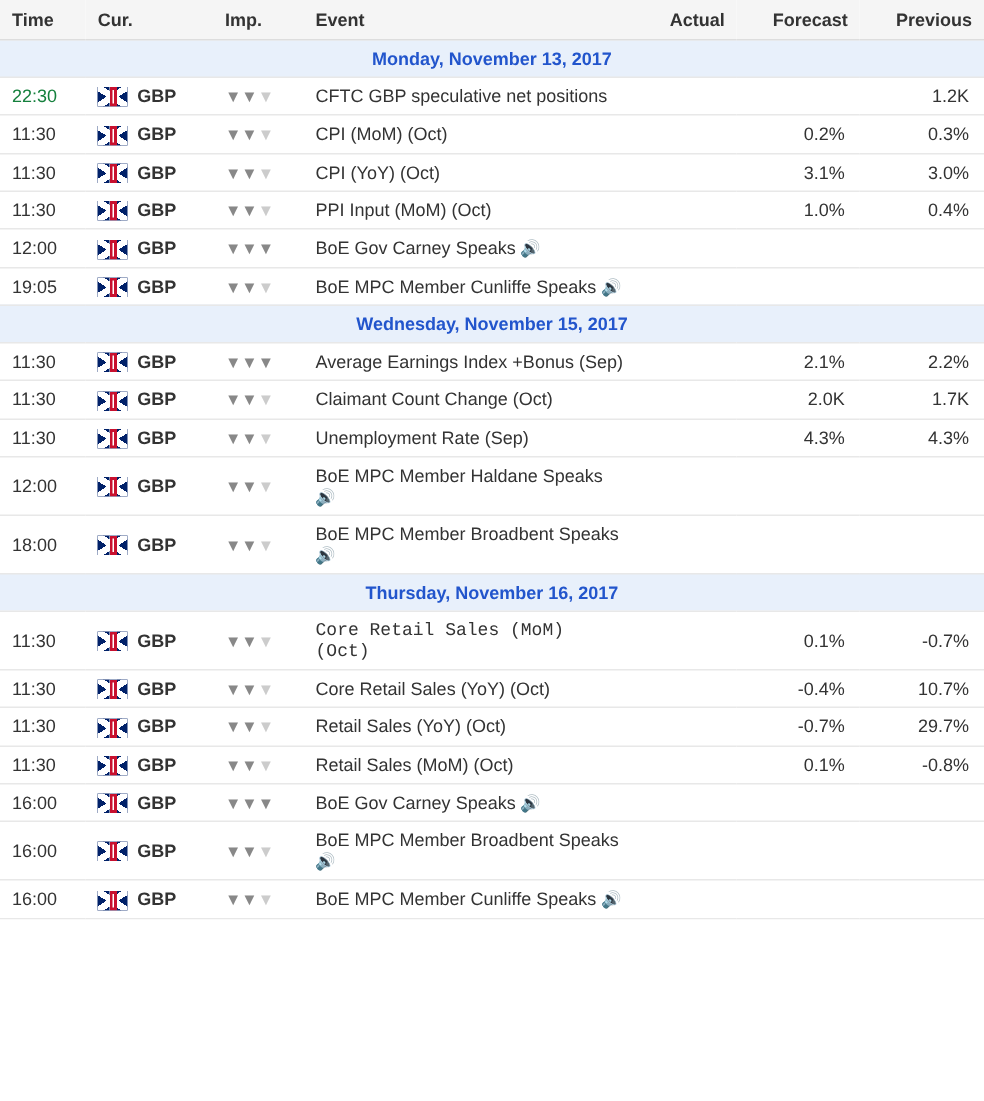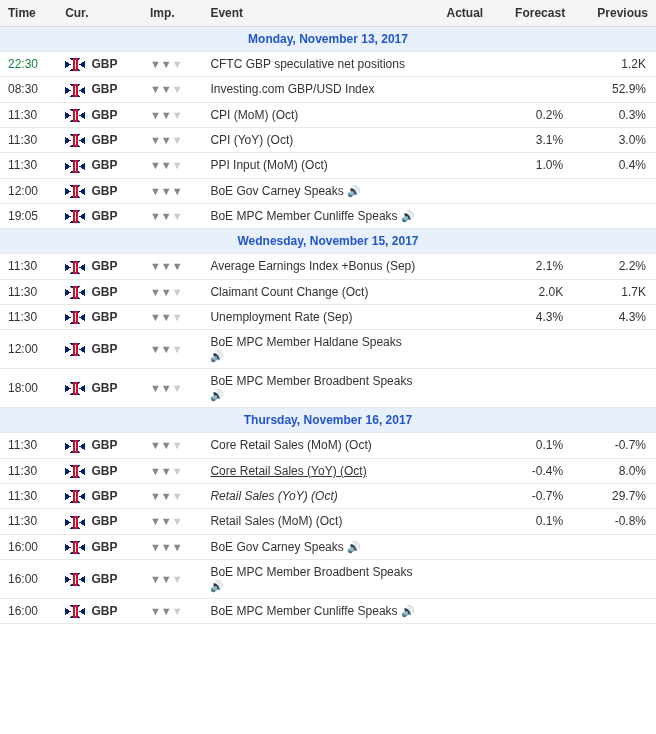--- a/index.html
+++ b/index.html
@@ -90,32 +90,20 @@
         <span class="flag flag-gbp"></span>
         <span class="cur-label">GBP</span>
       </td>
       <td style="white-space:nowrap;"><span style="color:#888;font-size:11px;">▼</span><span style="color:#888;font-size:11px;">▼</span><span style="color:#ccc;font-size:11px;">▼</span></td>
       <td class="event-cell" style="max-width:180px;">CFTC GBP speculative net positions</td>
       <td class="value"></td>
       <td class="value"></td>
       <td class="value">1.2K</td>
     </tr>
       <tr>
-      <td style="white-space:nowrap;color:#333;">08:30</td>
-      <td style="white-space:nowrap;">
-        <span class="flag flag-gbp"></span>
-        <span class="cur-label">GBP</span>
-      </td>
-      <td style="white-space:nowrap;"><span style="color:#888;font-size:11px;">▼</span><span style="color:#888;font-size:11px;">▼</span><span style="color:#ccc;font-size:11px;">▼</span></td>
-      <td class="event-cell" style="max-width:180px;">Investing.com GBP/USD Index</td>
-      <td class="value"></td>
-      <td class="value"></td>
-      <td class="value">52.9%</td>
-    </tr>
-      <tr>
       <td style="white-space:nowrap;color:#333;">11:30</td>
       <td style="white-space:nowrap;">
         <span class="flag flag-gbp"></span>
         <span class="cur-label">GBP</span>
       </td>
       <td style="white-space:nowrap;"><span style="color:#888;font-size:11px;">▼</span><span style="color:#888;font-size:11px;">▼</span><span style="color:#ccc;font-size:11px;">▼</span></td>
       <td class="event-cell" style="max-width:180px;">CPI (MoM) (Oct)</td>
       <td class="value"></td>
       <td class="value">0.2%</td>
       <td class="value">0.3%</td>
@@ -234,45 +222,45 @@
       <tr class="day-header">
         <td colspan="7">Thursday, November 16, 2017</td>
       </tr>
       <tr>
       <td style="white-space:nowrap;color:#333;">11:30</td>
       <td style="white-space:nowrap;">
         <span class="flag flag-gbp"></span>
         <span class="cur-label">GBP</span>
       </td>
       <td style="white-space:nowrap;"><span style="color:#888;font-size:11px;">▼</span><span style="color:#888;font-size:11px;">▼</span><span style="color:#ccc;font-size:11px;">▼</span></td>
-      <td class="event-cell" style="max-width:180px;">Core Retail Sales (MoM) (Oct)</td>
+      <td class="event-cell" style="max-width:180px;font-family:Liberation Mono, monospace;">Core Retail Sales (MoM) (Oct)</td>
       <td class="value"></td>
       <td class="value">0.1%</td>
       <td class="value">-0.7%</td>
     </tr>
       <tr>
       <td style="white-space:nowrap;color:#333;">11:30</td>
       <td style="white-space:nowrap;">
         <span class="flag flag-gbp"></span>
         <span class="cur-label">GBP</span>
       </td>
       <td style="white-space:nowrap;"><span style="color:#888;font-size:11px;">▼</span><span style="color:#888;font-size:11px;">▼</span><span style="color:#ccc;font-size:11px;">▼</span></td>
-      <td class="event-cell" style="max-width:180px;text-decoration:underline;">Core Retail Sales (YoY) (Oct)</td>
+      <td class="event-cell" style="max-width:180px;">Core Retail Sales (YoY) (Oct)</td>
       <td class="value"></td>
       <td class="value">-0.4%</td>
-      <td class="value">8.0%</td>
-    </tr>
-      <tr>
-      <td style="white-space:nowrap;color:#333;">11:30</td>
-      <td style="white-space:nowrap;">
-        <span class="flag flag-gbp"></span>
-        <span class="cur-label">GBP</span>
-      </td>
-      <td style="white-space:nowrap;"><span style="color:#888;font-size:11px;">▼</span><span style="color:#888;font-size:11px;">▼</span><span style="color:#ccc;font-size:11px;">▼</span></td>
-      <td class="event-cell" style="max-width:180px;font-style:italic;">Retail Sales (YoY) (Oct)</td>
+      <td class="value">10.7%</td>
+    </tr>
+      <tr>
+      <td style="white-space:nowrap;color:#333;">11:30</td>
+      <td style="white-space:nowrap;">
+        <span class="flag flag-gbp"></span>
+        <span class="cur-label">GBP</span>
+      </td>
+      <td style="white-space:nowrap;"><span style="color:#888;font-size:11px;">▼</span><span style="color:#888;font-size:11px;">▼</span><span style="color:#ccc;font-size:11px;">▼</span></td>
+      <td class="event-cell" style="max-width:180px;">Retail Sales (YoY) (Oct)</td>
       <td class="value"></td>
       <td class="value">-0.7%</td>
       <td class="value">29.7%</td>
     </tr>
       <tr>
       <td style="white-space:nowrap;color:#333;">11:30</td>
       <td style="white-space:nowrap;">
         <span class="flag flag-gbp"></span>
         <span class="cur-label">GBP</span>
       </td>

